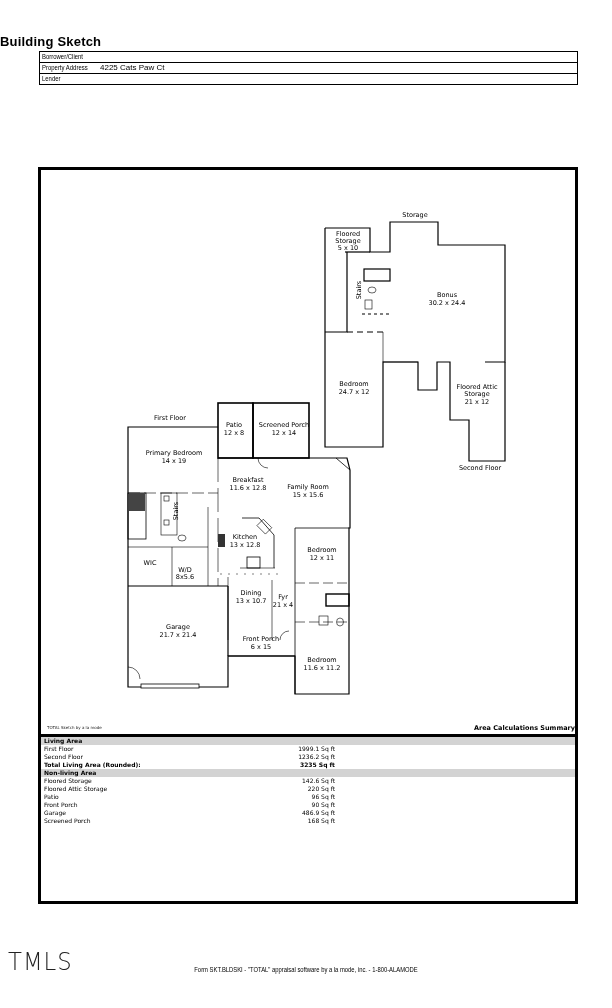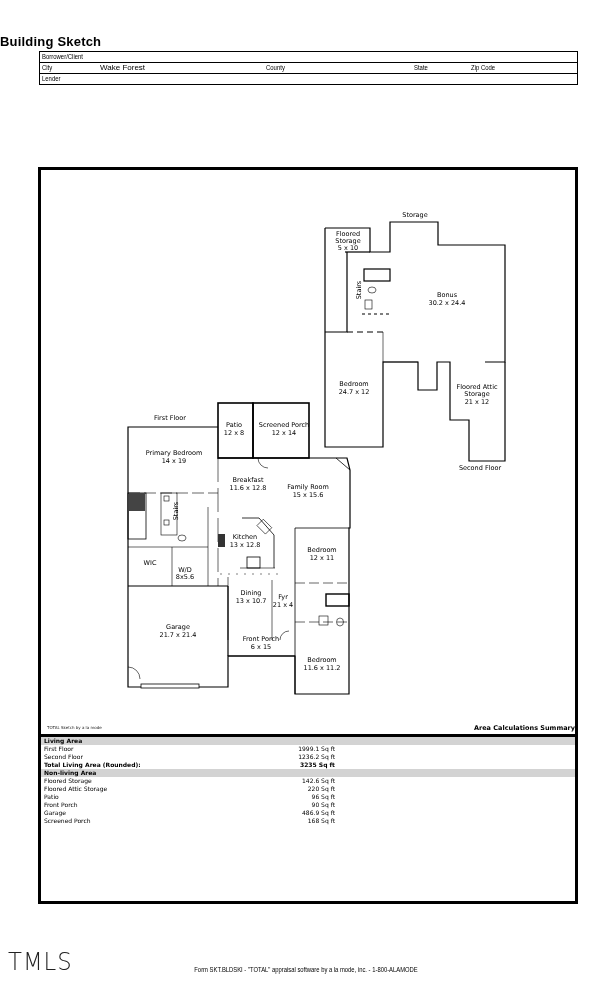--- a/index.html
+++ b/index.html
@@ -29,25 +29,22 @@
 <body>
 
 <div class="title">Building Sketch</div>
 
 <div class="info">
   <div class="row">
     <span class="lbl">Borrower/Client</span>
     <span class="val"></span>
   </div>
   <div class="row">
-    <span class="lbl">City</span>
-    <span class="val">Wake Forest</span>
-    <span class="lbl" style="left:226px">County</span>
-    <span class="lbl" style="left:374px">State</span>
-    <span class="lbl" style="left:431px">Zip Code</span>
+    <span class="lbl">Property Address</span>
+    <span class="val">4225 Cats Paw Ct</span>
   </div>
   <div class="row">
     <span class="lbl">Lender</span>
     <span class="val"></span>
   </div>
 </div>
 
 <div class="frame"></div>
 
 <svg class="plan" width="612" height="730" viewBox="0 0 612 730">

